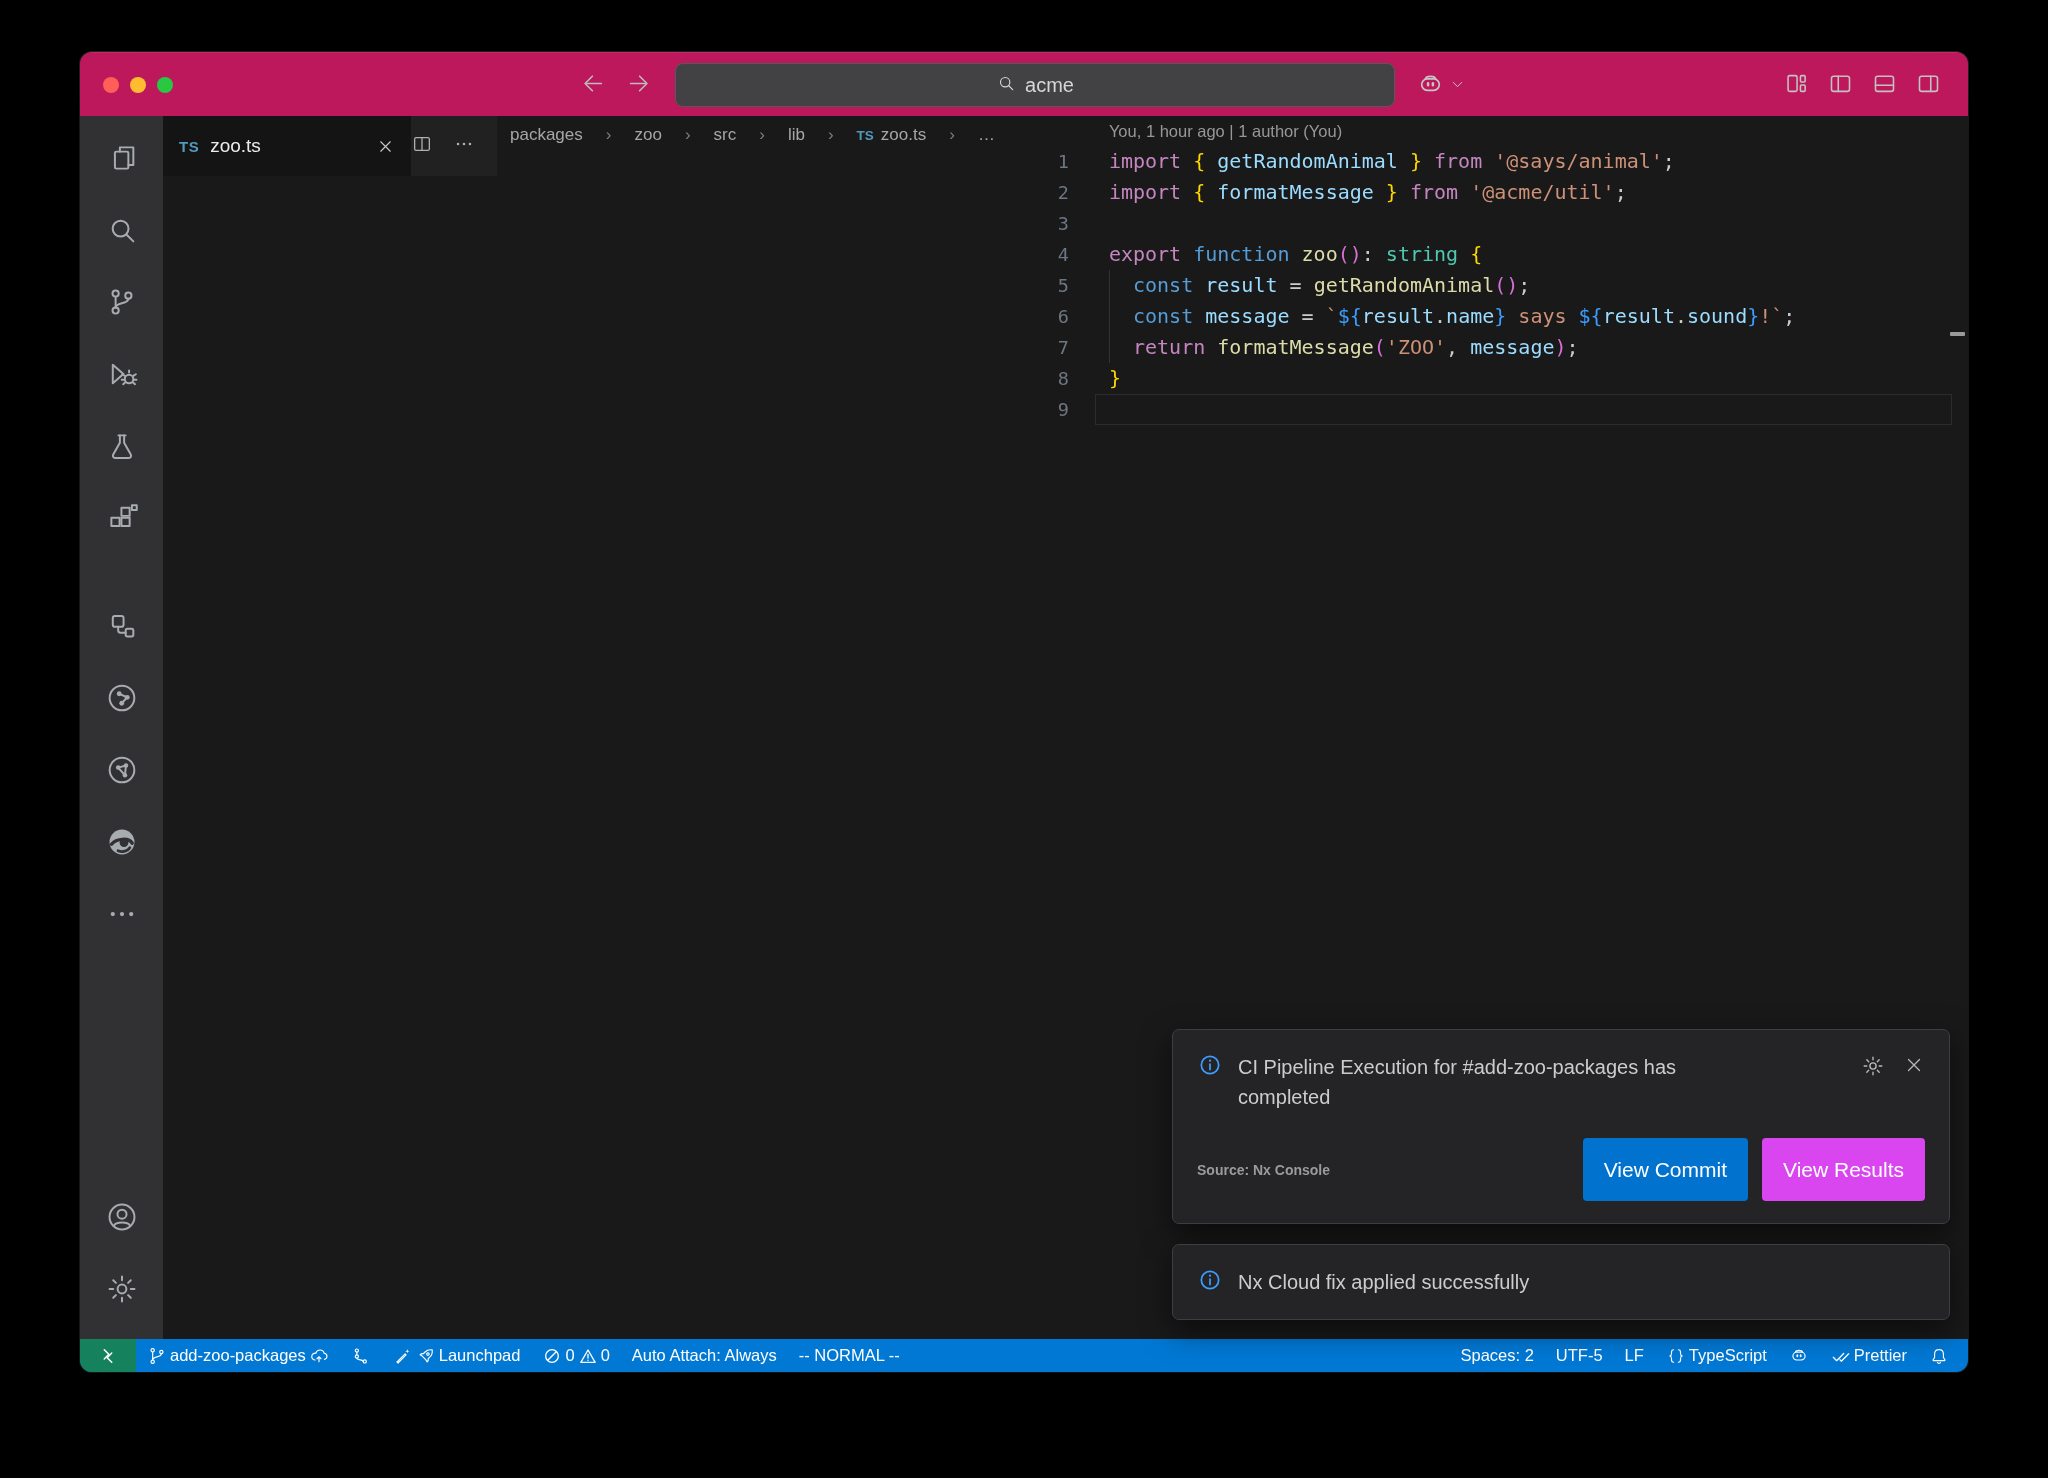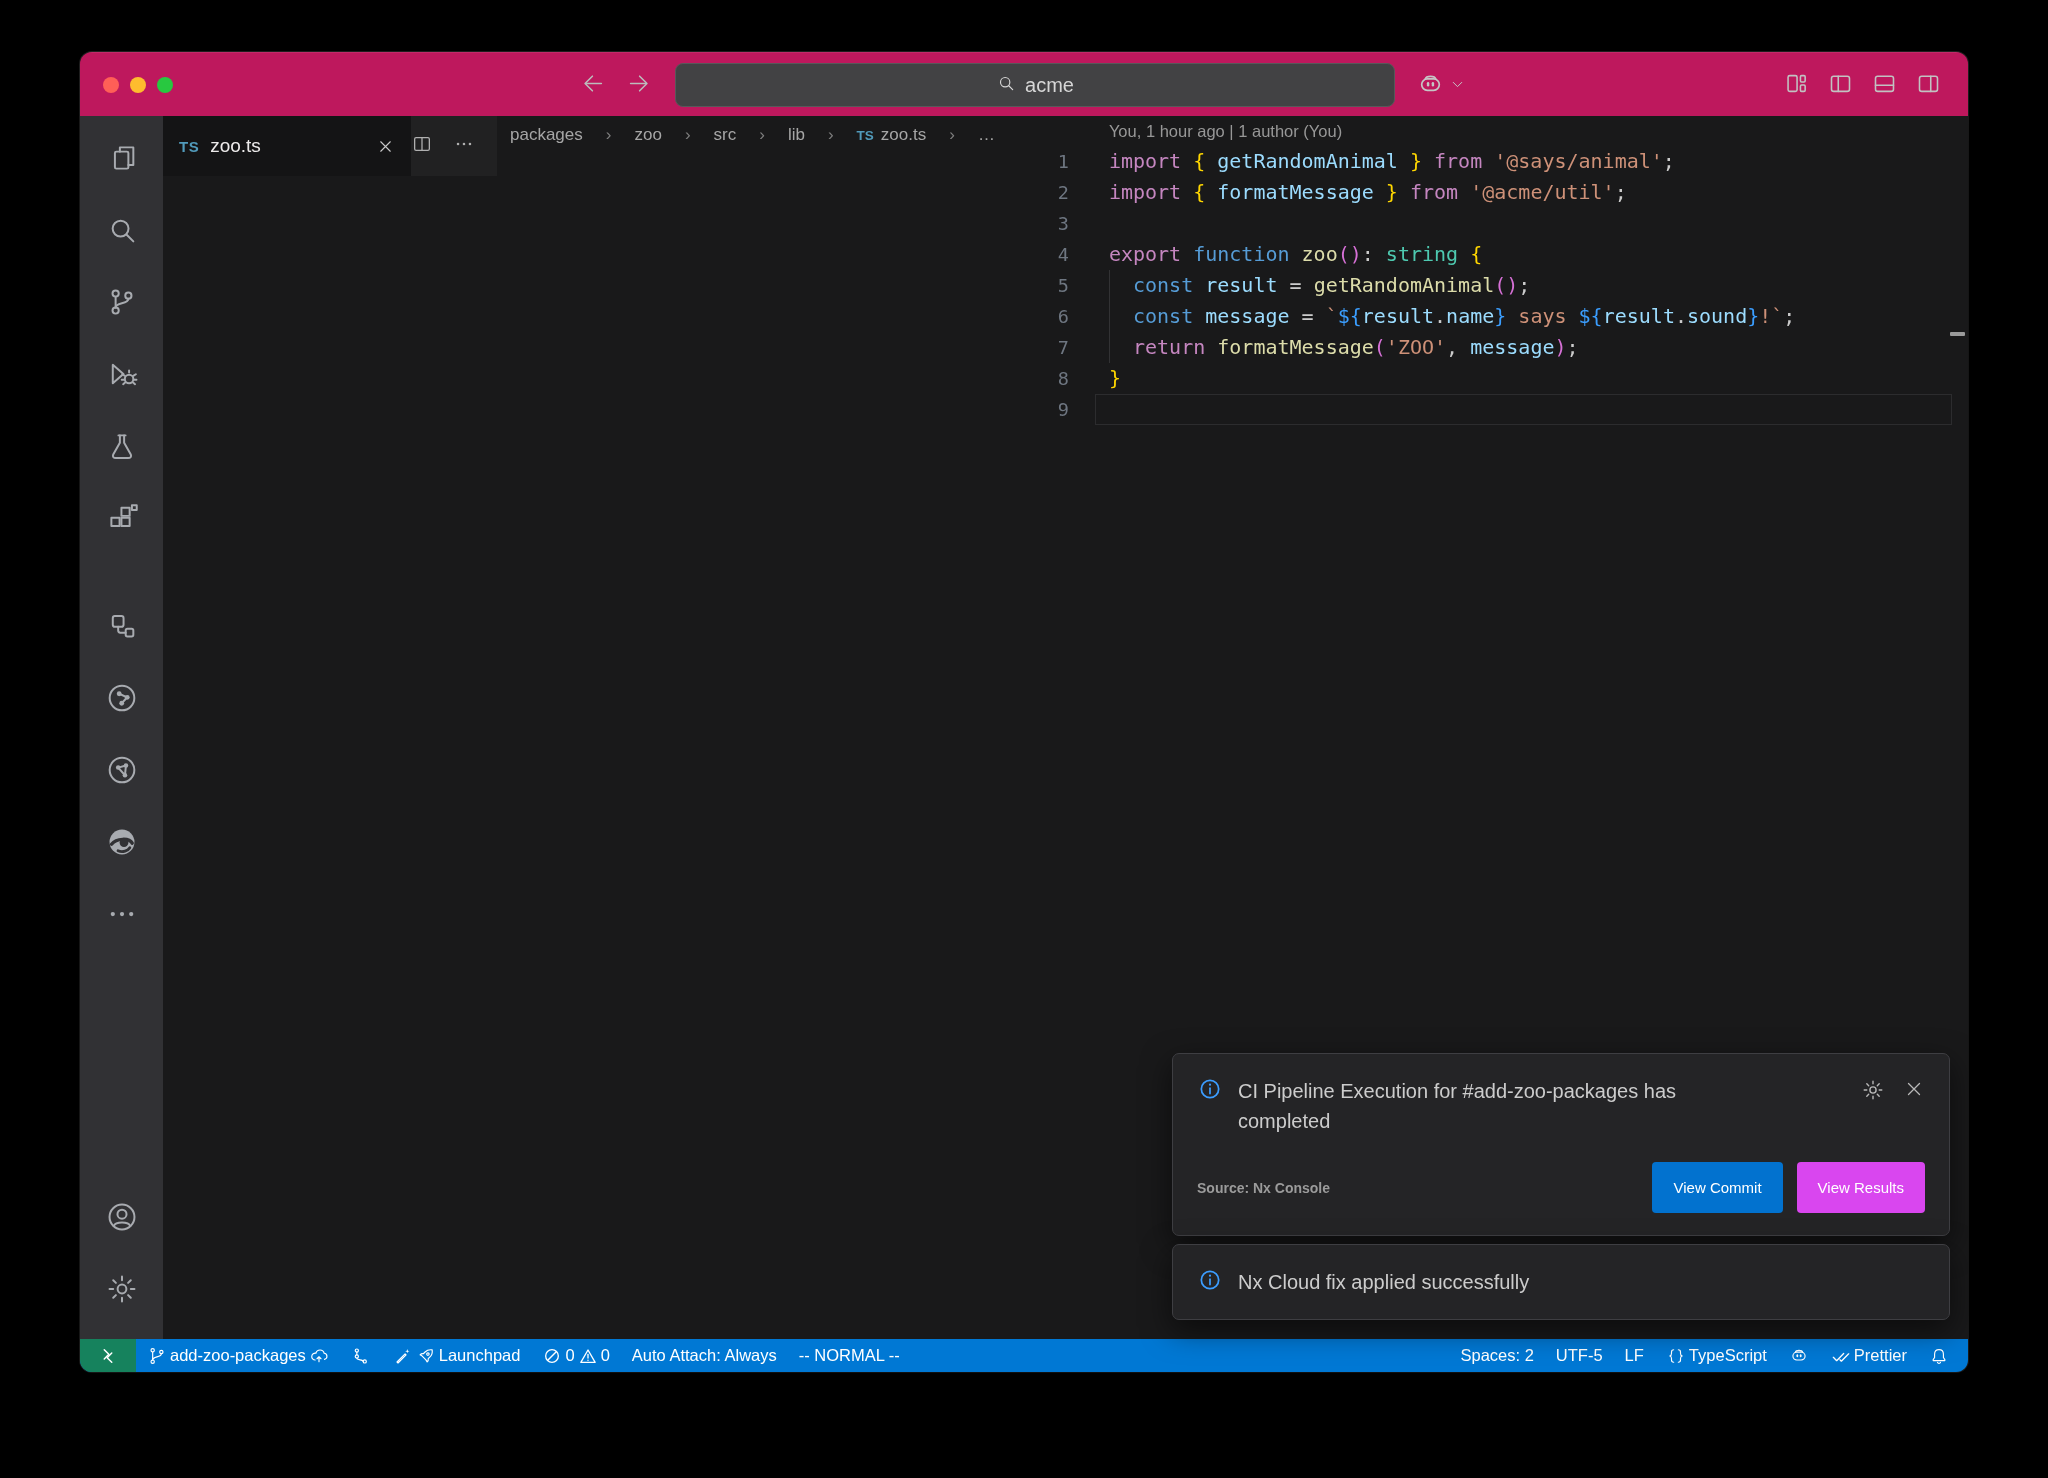--- a/index.html
+++ b/index.html
@@ -38,29 +38,29 @@
   .editor{flex:1;position:relative;overflow:hidden;}
   .codelens{height:30px;line-height:30px;padding-left:114px;color:#979797;font-size:16.5px;}
   .lines{position:relative;}
   .line{display:flex;height:31px;line-height:31px;position:relative;}
   .ln{width:74px;text-align:right;color:#6e7681;font:18.5px/31px "DejaVu Sans Mono",monospace;flex:0 0 auto;}
   .lc{margin-left:40px;font:20px/31px "DejaVu Sans Mono",monospace;white-space:pre;color:#ccc;}
   .line.current::before{content:"";position:absolute;left:100px;right:16px;top:0;bottom:0;border:1px solid #2c2c2e;}
   .indent-guide{position:absolute;width:1px;background:#323234;}
   .ov-dash{position:absolute;right:3px;width:15px;height:4px;background:#9a9a9a;border-radius:1px;}
   
-  .toasts{position:absolute;right:18px;bottom:52px;width:778px;display:flex;flex-direction:column;gap:8px;}
+  .toasts{position:absolute;right:18px;bottom:52px;width:778px;display:flex;flex-direction:column;gap:20px;}
   .toast{background:#242426;border:1px solid #3e3e42;border-radius:7px;box-shadow:0 10px 30px rgba(0,0,0,.55);padding:22px 24px;color:#cccccc;}
   .toast .trow{display:flex;align-items:flex-start;gap:15px;}
   .toast .msg{font-size:20px;line-height:1.5;width:470px;}
   .toast .ticons{margin-left:auto;display:flex;gap:18px;color:#b8b8b8;padding-top:2px;}
   .toast .foot{display:flex;align-items:center;margin-top:26px;}
   .toast .src{color:#9b9b9b;font-size:14px;font-weight:bold;}
   .toast .btns{margin-left:auto;display:flex;gap:14px;}
-  .btn{height:51px;display:flex;align-items:center;padding:0 21px;border-radius:4px;font-size:15px;color:#fff;}
+  .btn{height:63px;display:flex;align-items:center;padding:0 21px;border-radius:4px;font-size:21px;color:#fff;}
   .btn.primary{background:#0272cf;}
   .btn.secondary{background:#3a3a3f;}
   
   .statusbar{height:33px;background:#0078d4;display:flex;align-items:stretch;color:#fff;font-size:16.5px;flex:0 0 auto;}
   .sb-left,.sb-right{display:flex;align-items:stretch;}
   .sb-right{margin-left:auto;padding-right:8px;}
   .sb-item{display:flex;align-items:center;gap:3px;padding:0 11px;white-space:nowrap;}
   .sb-item.remote{background:#16825d;width:56px;justify-content:center;padding:0;}
   .ic{display:inline-flex;}
 </style>

